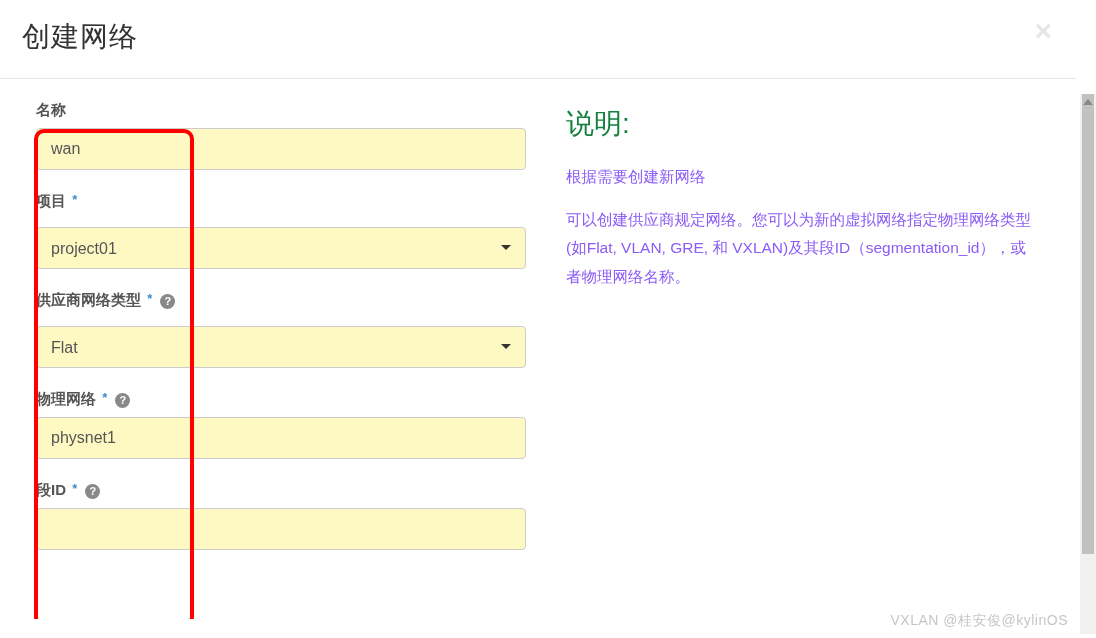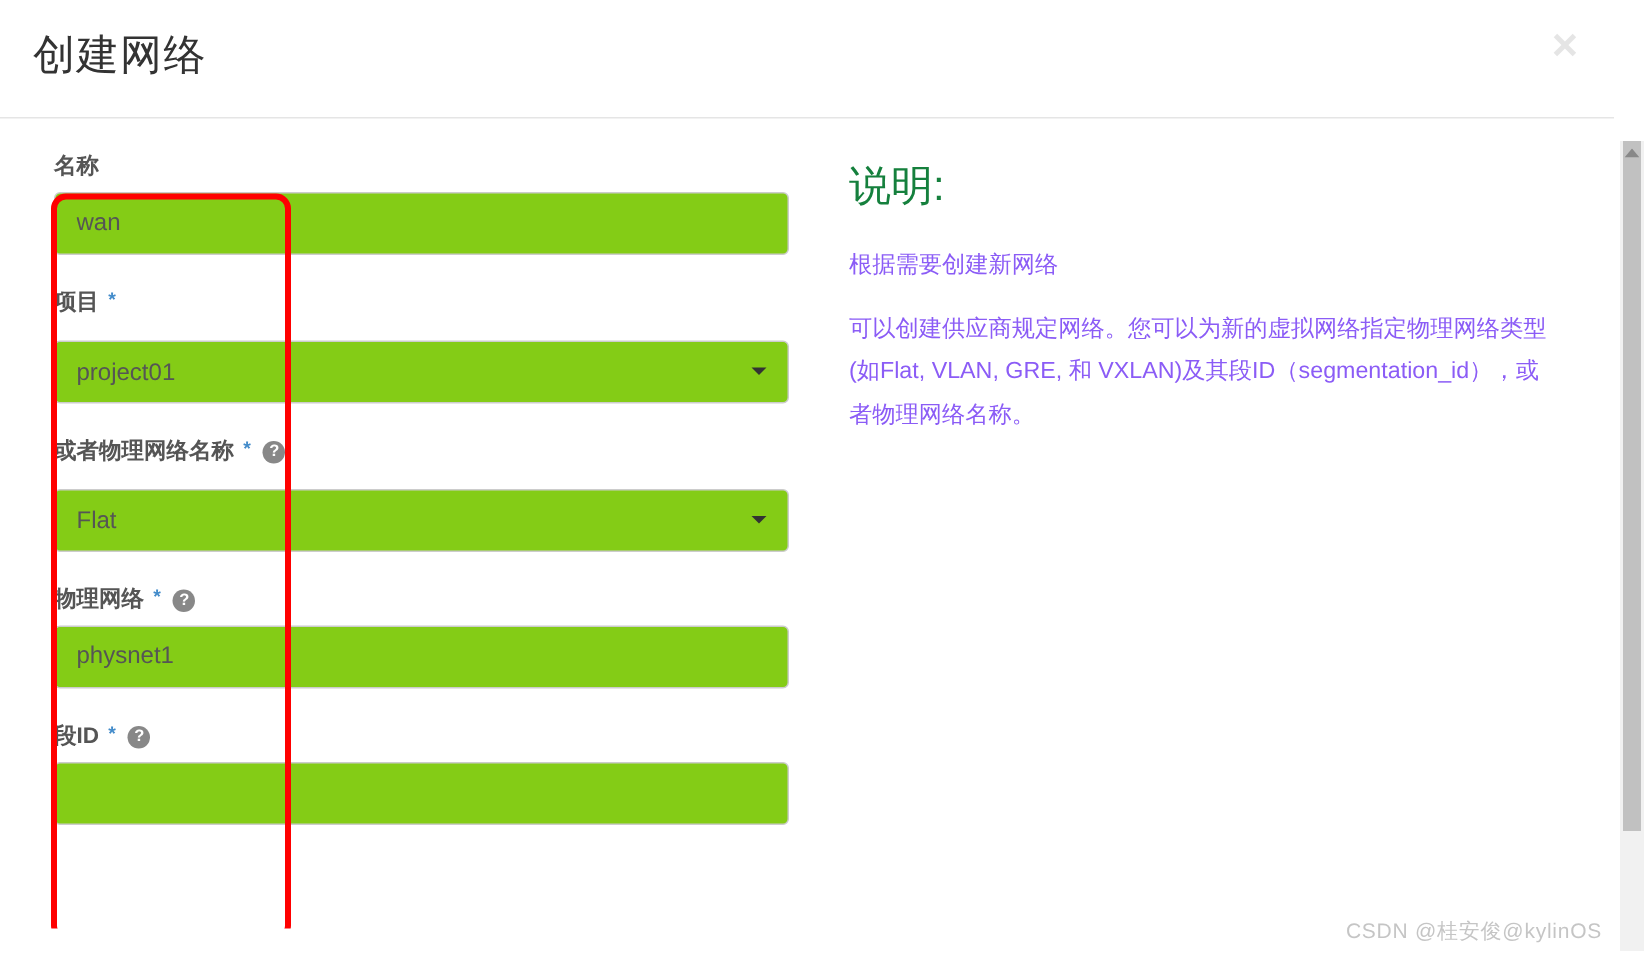--- a/index.html
+++ b/index.html
@@ -104,21 +104,21 @@
       cursor: help;
     }
     .form-control {
       width: 100%;
       height: 42px;
       padding: 8px 14px;
       font-size: 16px;
       color: #555;
       border: 1px solid #ccc;
       border-radius: 4px;
-      background: #84cc16;
+      background: #fef9c3;
     }
     .select-wrapper {
       position: relative;
       margin-top: 16px;
     }
     .select-wrapper .form-control {
       appearance: none;
       -webkit-appearance: none;
       padding-right: 36px;
       cursor: pointer;
@@ -216,21 +216,21 @@
           <span class="select-caret">
             <svg width="12" height="8" viewBox="0 0 12 8">
                 <path d="M1 1 L6 6 L11 1" fill="#333"></path>
               </svg>
           </span>
         </div>
       </div>
 
       <div class="form-group">
         <label class="form-label">
-          <span>或者物理网络名称</span>
+          <span>供应商网络类型</span>
           <span class="required-star">*</span>
           <span class="help-icon">?</span>
         </label>
         <div class="select-wrapper">
           <select class="form-control">
             <option>Flat</option>
           </select>
           <span class="select-caret">
             <svg width="12" height="8" viewBox="0 0 12 8">
                 <path d="M1 1 L6 6 L11 1" fill="#333"></path>
@@ -271,13 +271,13 @@
 
 <div class="scrollbar-track">
   <div class="scrollbar-thumb"></div>
 </div>
 <div class="scroll-arrow-up">
   <svg width="10" height="6" viewBox="0 0 10 6">
       <path d="M5 0 L10 6 L0 6 Z" fill="#888"></path>
     </svg>
 </div>
 
-<div class="watermark">CSDN @桂安俊@kylinOS</div>
+<div class="watermark">VXLAN @桂安俊@kylinOS</div>
 
 </body></html>

